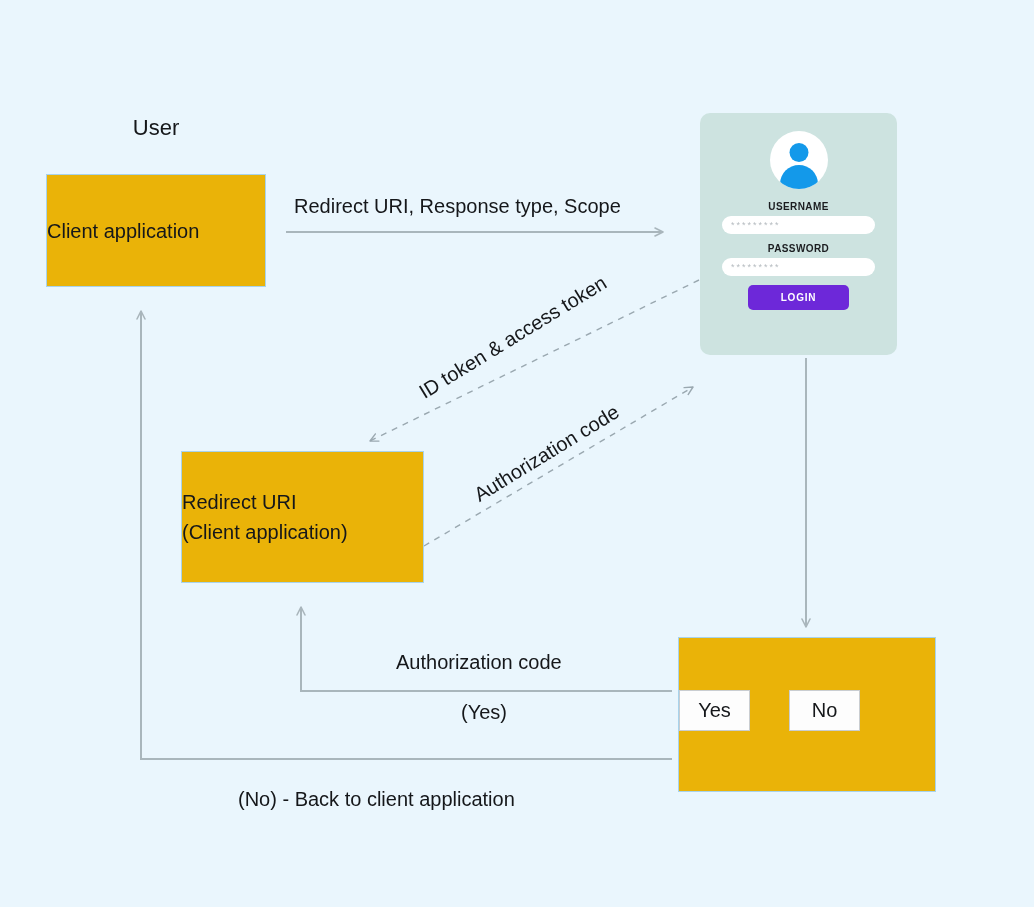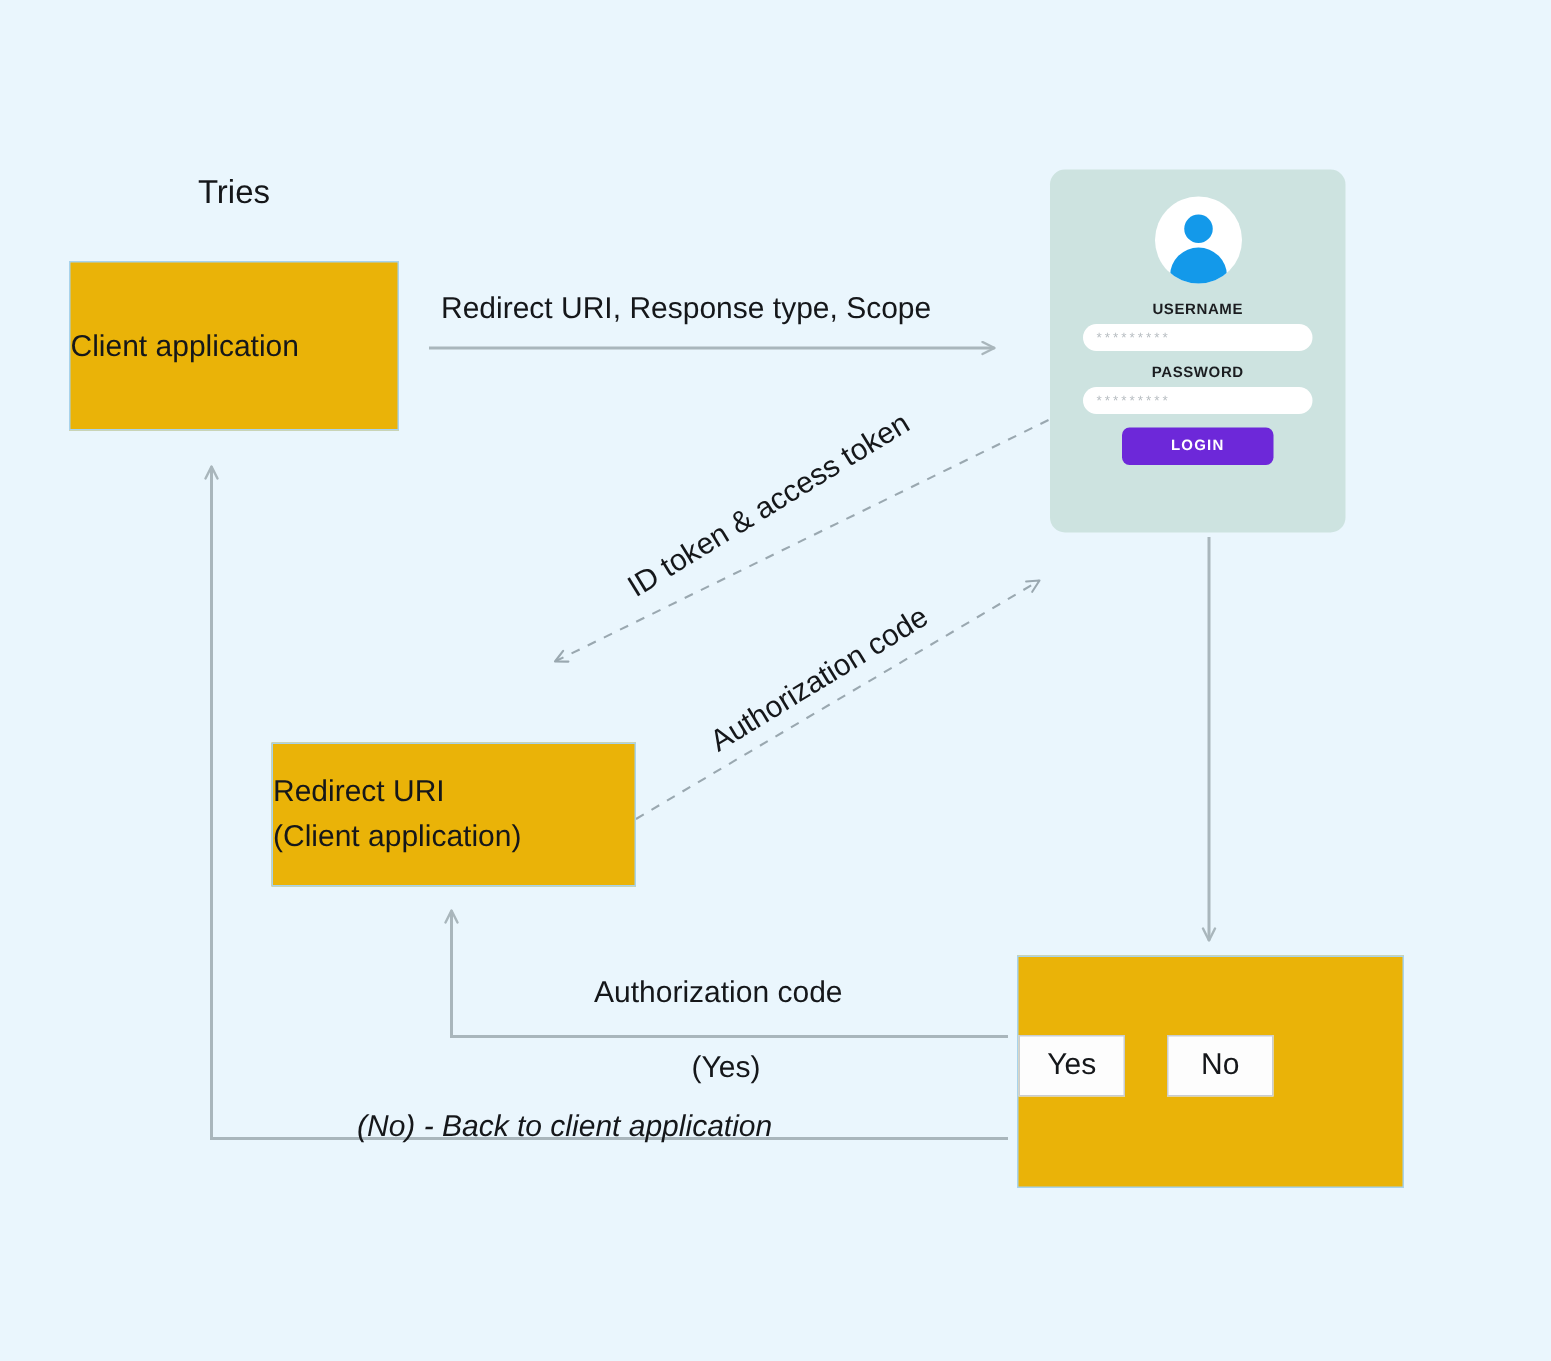--- a/index.html
+++ b/index.html
@@ -47,22 +47,21 @@
   #client-app-box {
     left: 46px;
     top: 174px;
     width: 220px;
     height: 113px;
   }
   #redirect-uri-box {
     left: 181px;
     top: 451px;
     width: 243px;
-    height: 96px;
-    margin-top: 44px;
+    height: 132px;
   }
   #consent-box {
     left: 678px;
     top: 637px;
     width: 258px;
     height: 155px;
     justify-content: flex-start;
     padding-top: 28px;
   }
 
@@ -80,21 +79,21 @@
     line-height: 30px;
   }
   #user-caption .l2 {
     font-size: 20px;
     line-height: 30px;
   }
 
   
   #consent-buttons {
     display: flex;
-    gap: 28px;
+    gap: 39px;
     margin-top: 24px;
   }
   .consent-btn {
     background: #fdfdfd;
     border: 1px solid #c9cdd1;
     box-sizing: border-box;
     width: 71px;
     height: 41px;
     display: flex;
     align-items: center;
@@ -187,21 +186,21 @@
   
   .edge-label {
     position: absolute;
     font-size: 20px;
     color: #15171a;
     white-space: nowrap;
   }
   #label-authz-request { left: 294px; top: 195px; }
   #label-authz-code-h  { left: 396px; top: 651px; }
   #label-yes           { left: 461px; top: 701px; }
-  #label-no-back       { left: 238px; top: 740px; font-style: italic; }
+  #label-no-back       { left: 238px; top: 788px; }
 
   .edge-label-rot {
     position: absolute;
     font-size: 20px;
     color: #15171a;
     white-space: nowrap;
     transform-origin: left top;
   }
   #label-id-token {
     left: 415px;
@@ -236,21 +235,21 @@
     <line x1="424" y1="546" x2="693" y2="387" stroke="#9aa8b0" stroke-width="1.4" stroke-dasharray="6 6" marker-end="url(#ah-dash)"></line>
 
     <line x1="806" y1="358" x2="806" y2="627" stroke="#a9b6bc" stroke-width="2" marker-end="url(#ah-solid)"></line>
 
     <path d="M 672,691 L 301,691 L 301,607" fill="none" stroke="#a9b6bc" stroke-width="2" marker-end="url(#ah-solid)"></path>
 
     <path d="M 672,759 L 141,759 L 141,311" fill="none" stroke="#a9b6bc" stroke-width="2" marker-end="url(#ah-solid)"></path>
   </svg>
 
   <div id="user-caption">
-    <div class="l1">Tries</div>
+    <div class="l1">User</div>
   </div>
 
   <div class="node" id="client-app-box">
     <div class="node-line">Client application</div>
   </div>
 
   <div class="node" id="redirect-uri-box">
     <div class="node-line">Redirect URI</div>
     <div class="node-line">(Client application)</div>
   </div>

